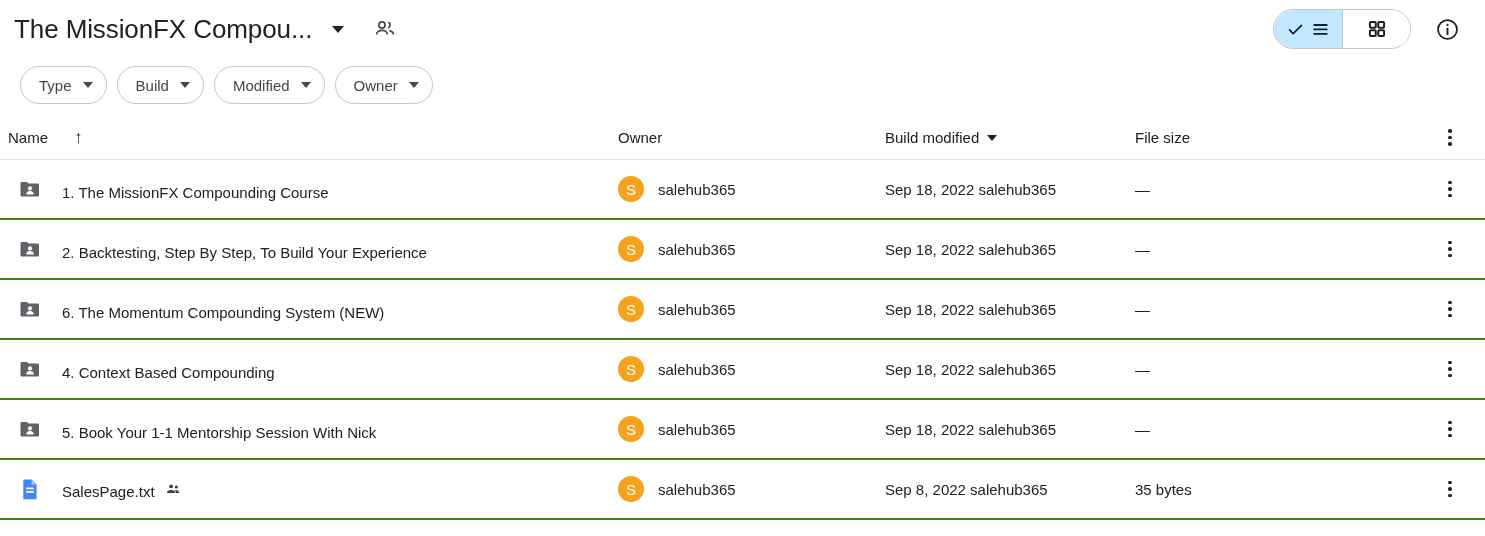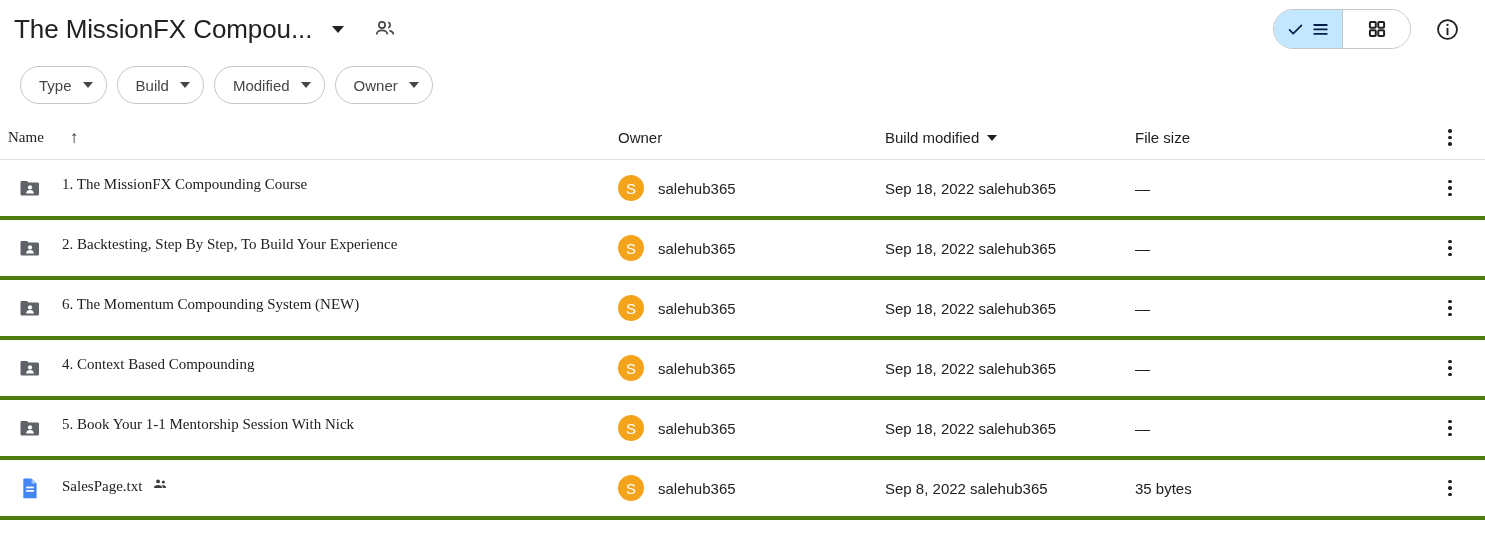--- a/index.html
+++ b/index.html
@@ -118,41 +118,41 @@
   .table { width: 100%; }
   .col-head {
     display: flex;
     align-items: center;
     height: 44px;
     padding: 0 0 0 8px;
     font-size: 15px;
     color: #202124;
     border-bottom: 1px solid #e0e0e0;
   }
-  .col-name   { width: 610px; display: flex; align-items: flex-start; gap: 26px; font-family: Liberation Serif, serif; }
+  .col-name   { width: 610px; display: flex; align-items: flex-end; gap: 26px; }
   .col-owner  { width: 267px; }
   .col-mod    { width: 250px; display: flex; align-items: center; gap: 8px; }
   .col-size   { width: 290px; }
   .col-kebab  { flex: 1; display: flex; justify-content: flex-end; padding-right: 20px; }
 
   .sort-arrow { font-size: 17px; color: #202124; line-height: 1; }
   .head-caret {
     width: 0; height: 0;
     border-left: 5px solid transparent;
     border-right: 5px solid transparent;
     border-top: 6px solid #202124;
   }
   .col-head-label { cursor: pointer; }
 
   .row {
     display: flex;
     align-items: center;
     height: 60px;
     padding: 0 0 0 8px;
-    border-bottom: 4px solid #4d7c0f;
+    border-bottom: 2px solid #4d7c0f;
     font-size: 15px;
     color: #202124;
     cursor: pointer;
   }
   .row .col-name { gap: 0; }
 
   .file-icon {
     width: 44px;
     display: flex;
     align-items: center;

